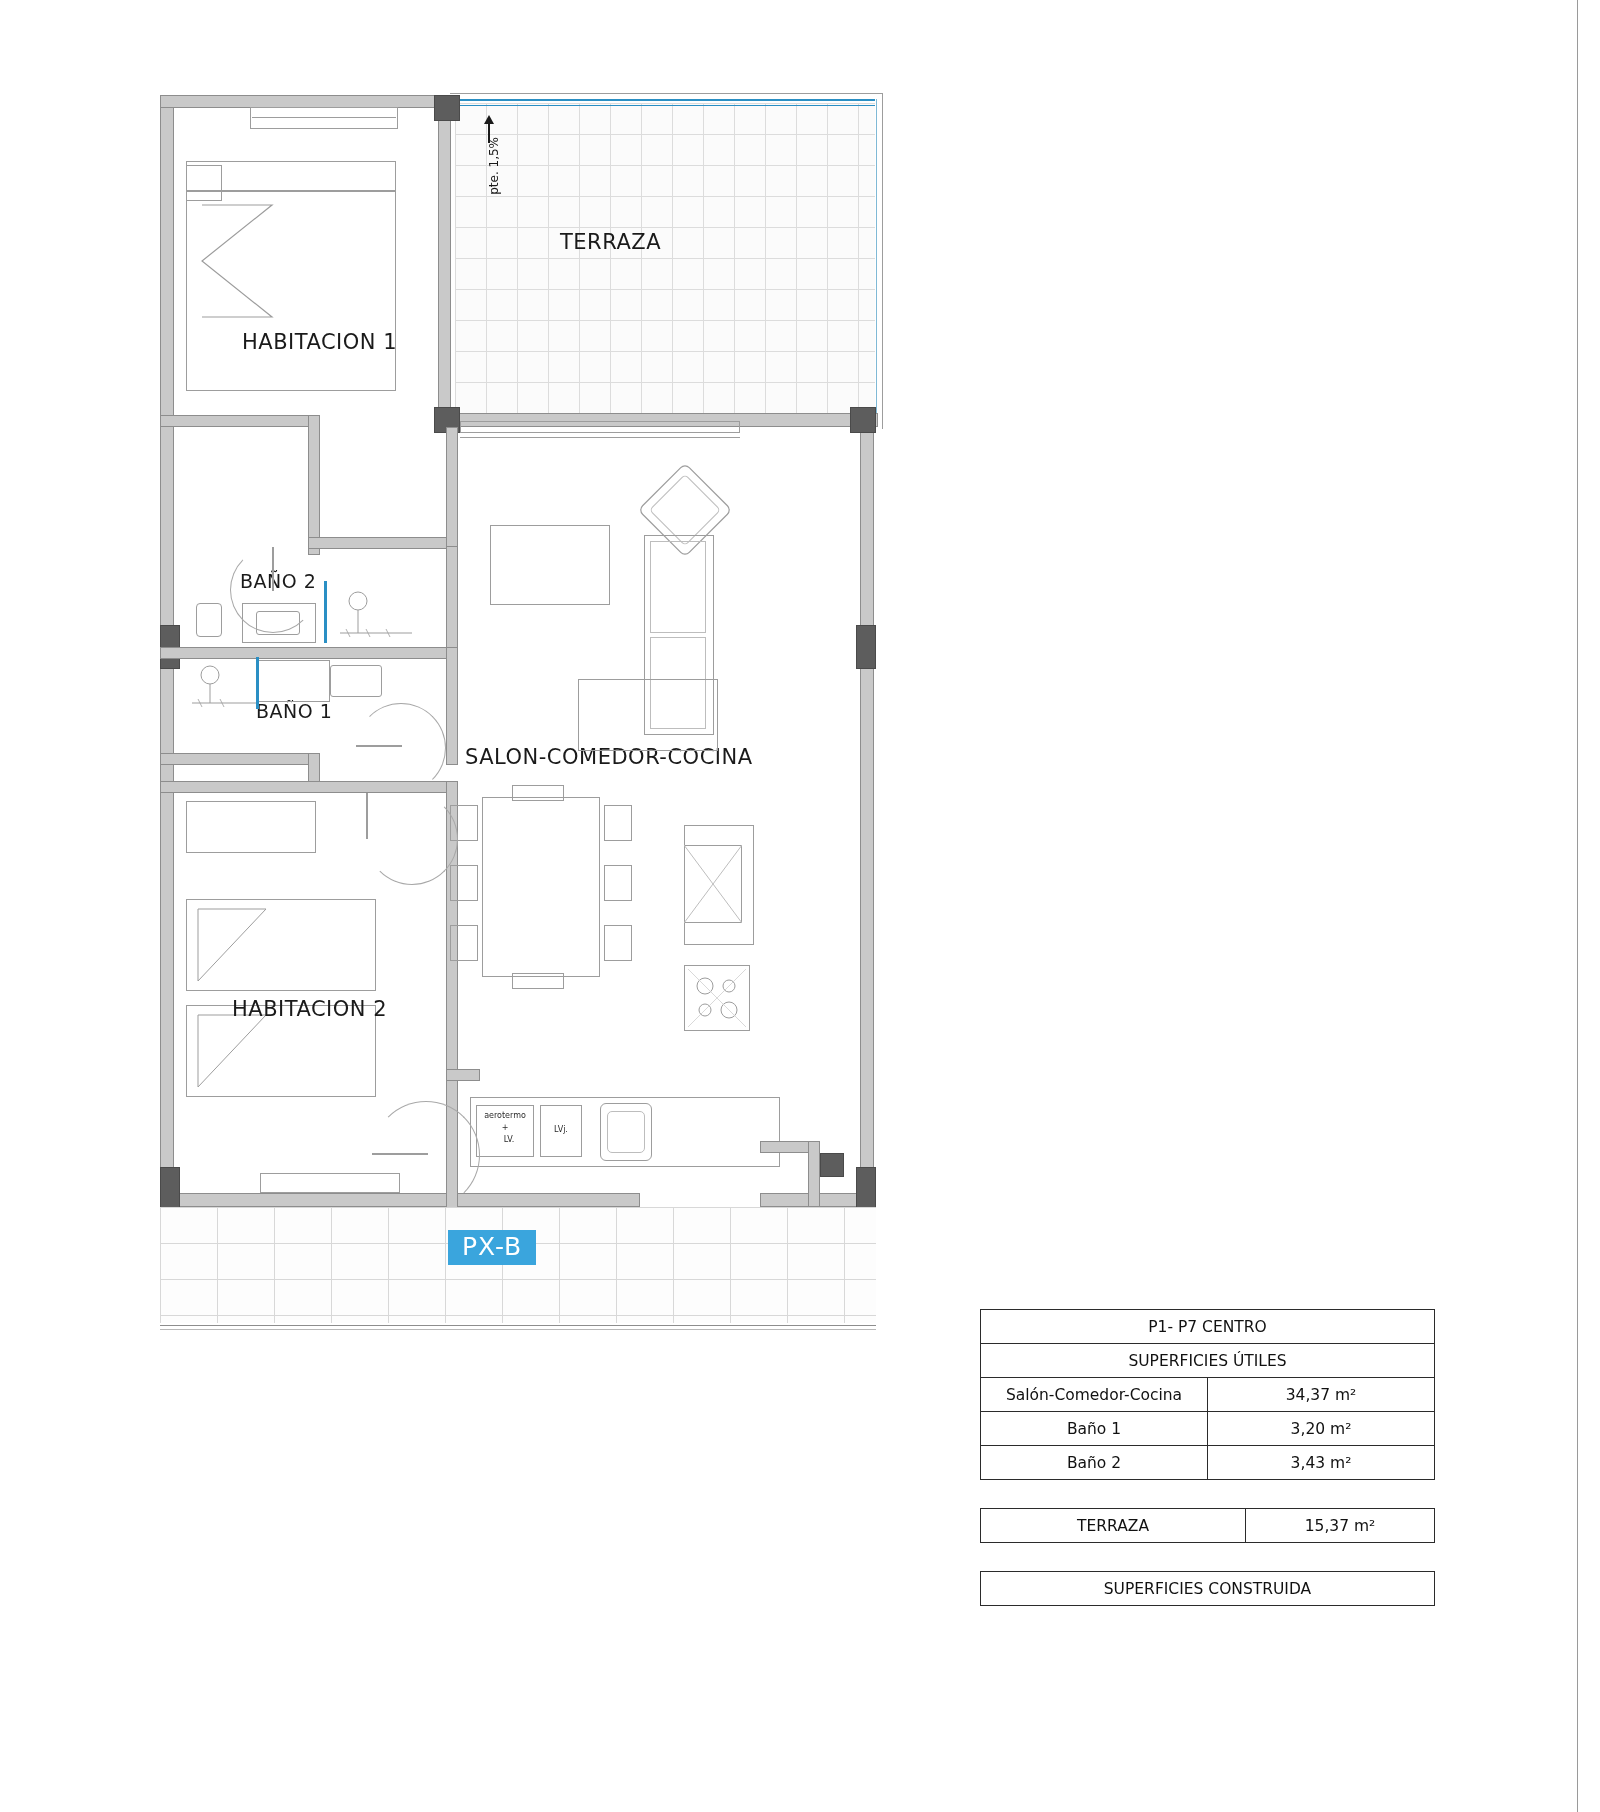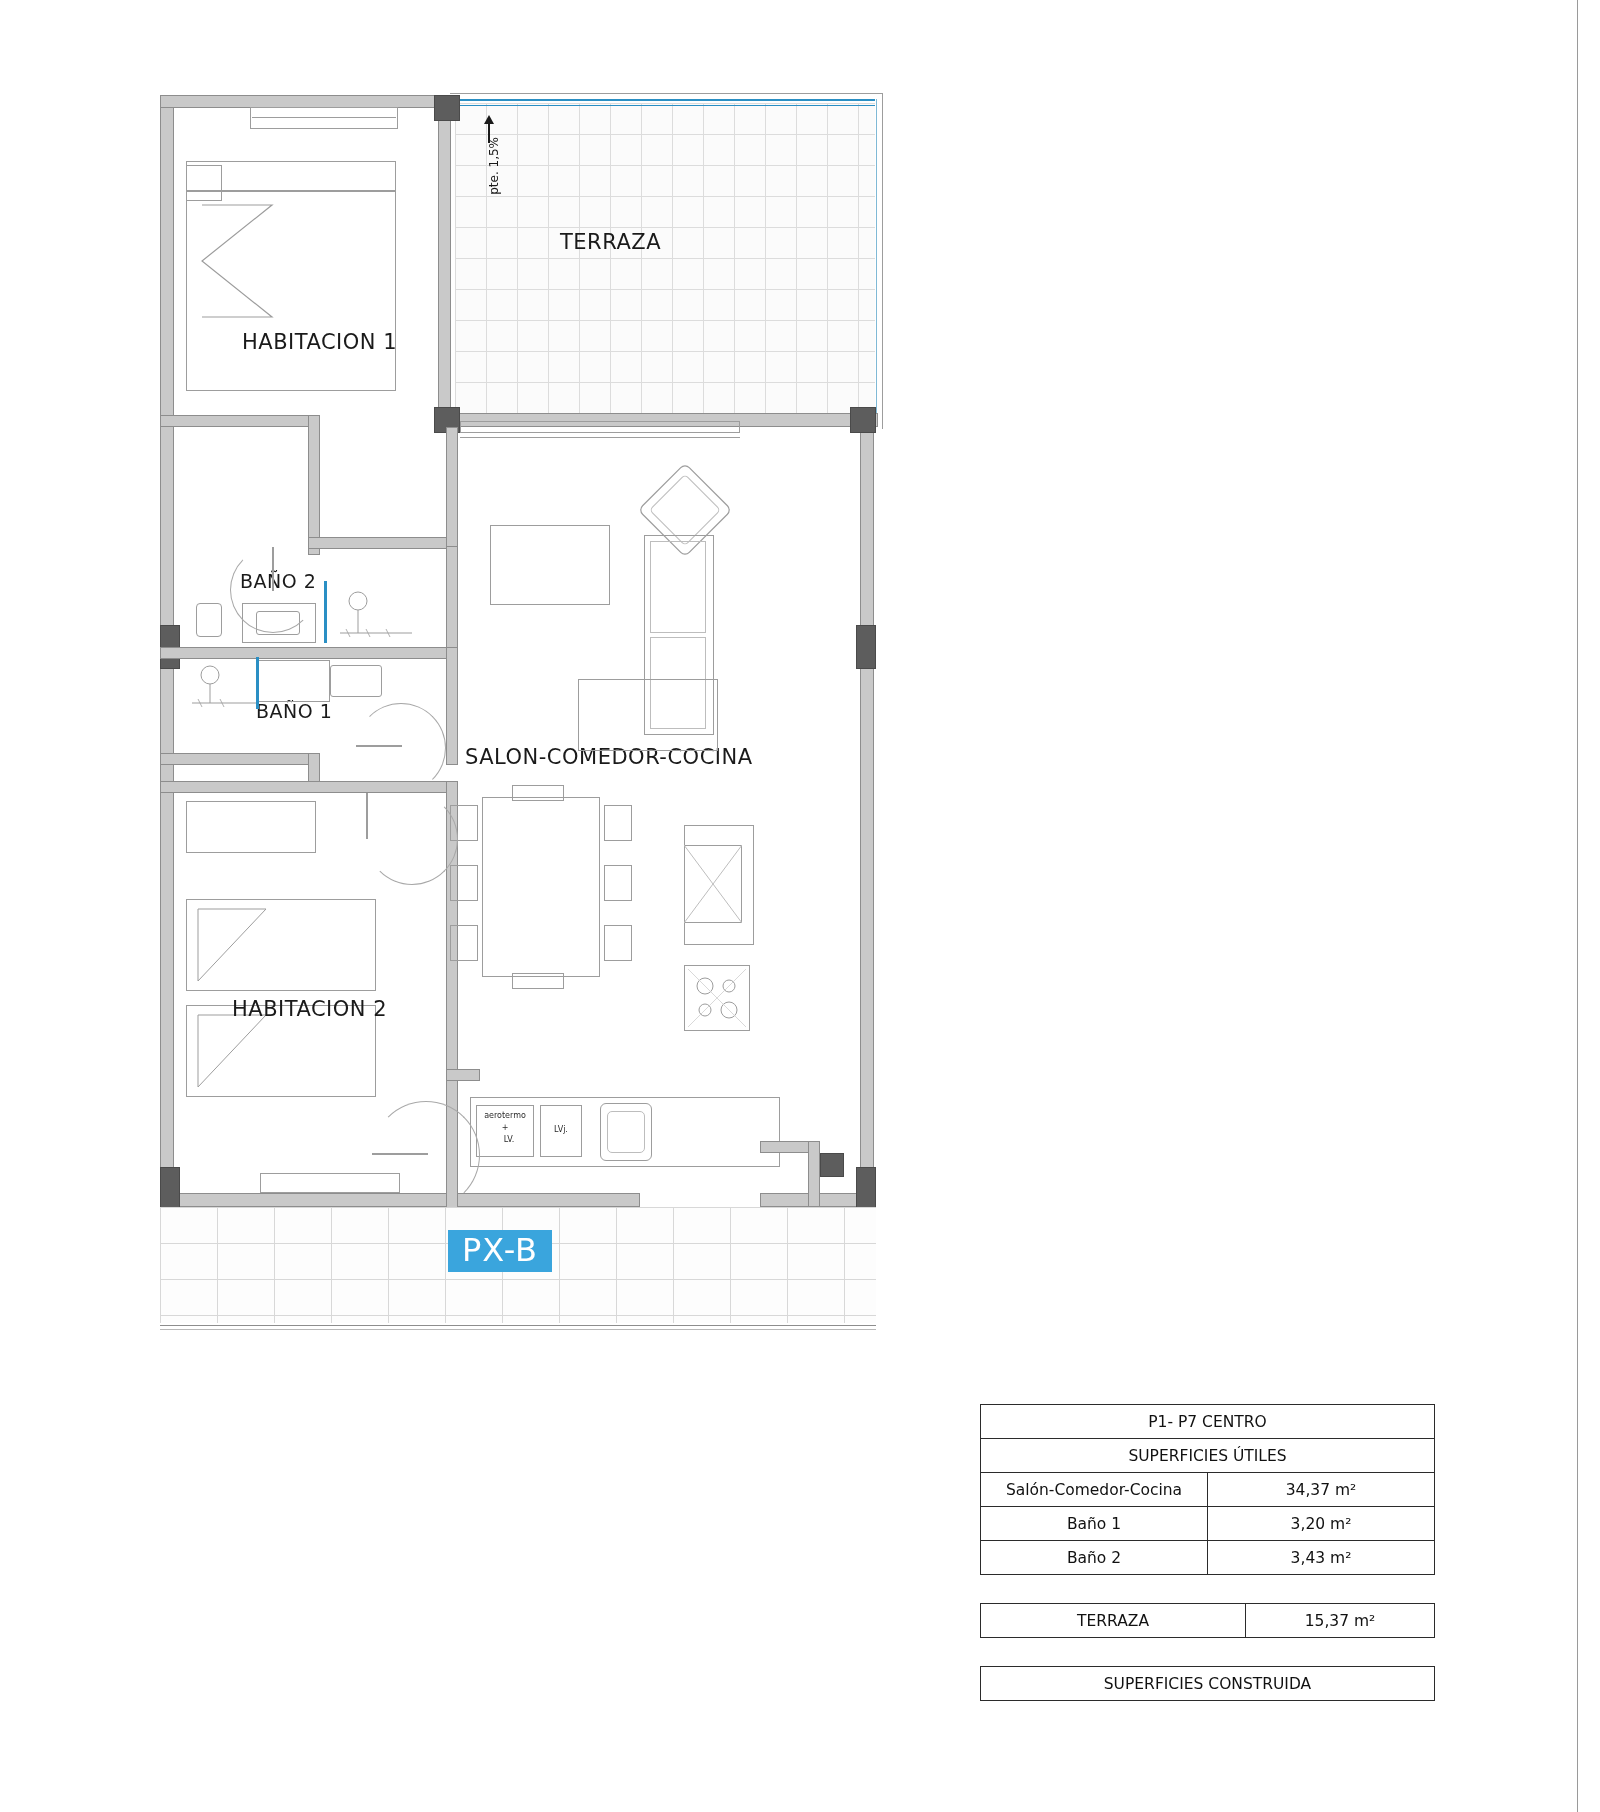--- a/index.html
+++ b/index.html
@@ -114,40 +114,40 @@
     writing-mode: vertical-rl;
     transform: rotate(180deg);
     white-space: nowrap;
   }
 
   .px-badge {
     position: absolute;
     background: #3aa5dd;
     color: #ffffff;
     font-family: "DejaVu Sans", sans-serif;
-    font-size: 32px;
+    font-size: 25px;
     letter-spacing: 1px;
     padding: 4px 14px 6px 14px;
     line-height: 1;
   }
 
   
   .arc {
     position: absolute;
     border: 1px solid #a8a8a8;
     border-radius: 50%;
     background: transparent;
     box-sizing: border-box;
   }
 
   
   .tables {
     position: absolute;
     left: 980px;
-    top: 1404px;
+    top: 1309px;
     width: 455px;
   }
   table.info {
     border-collapse: collapse;
     width: 455px;
     table-layout: fixed;
   }
   table.info td {
     border: 1px solid #2b2b2b;
     font-family: "DejaVu Sans", sans-serif;

